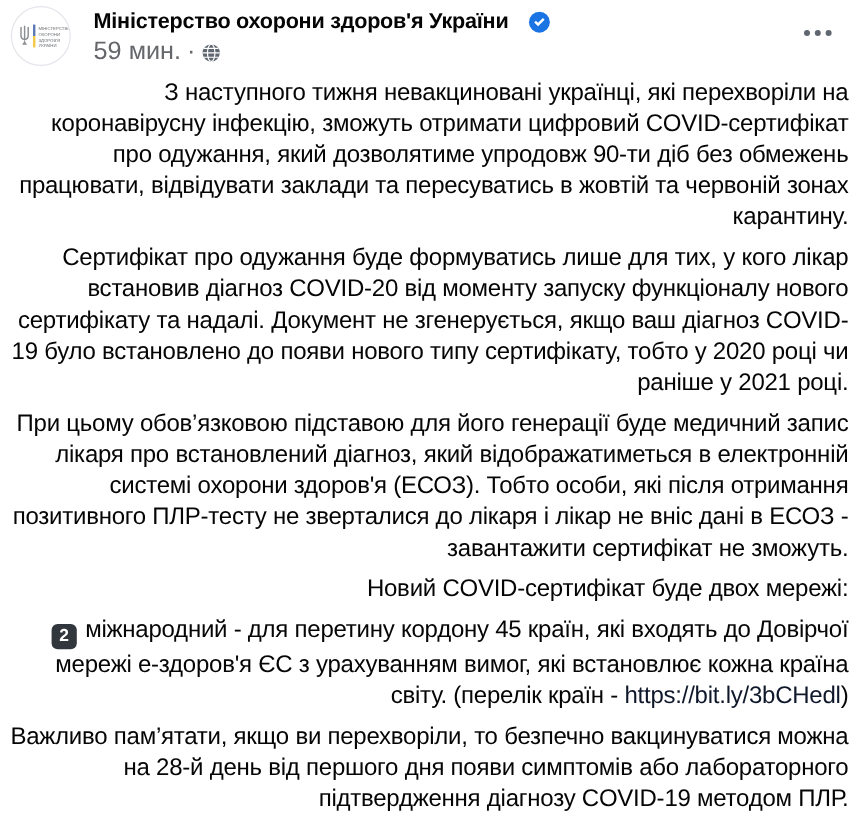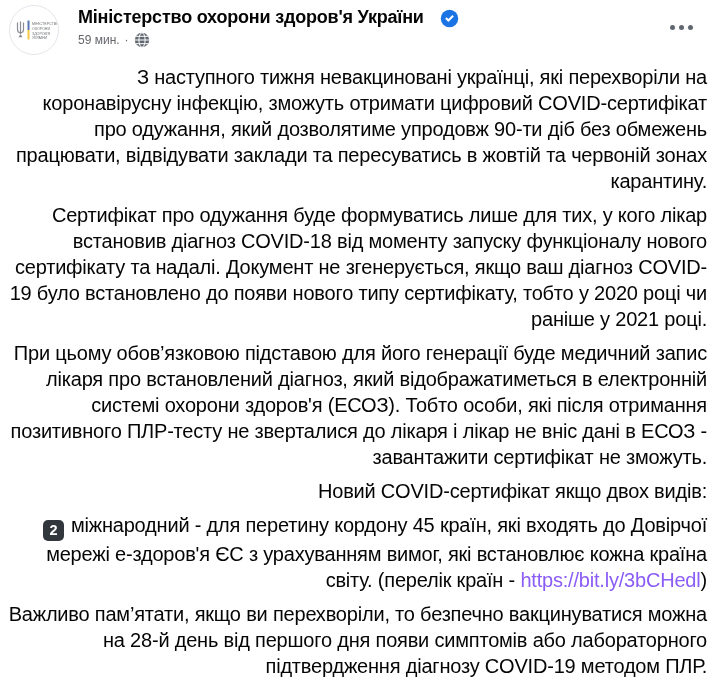--- a/index.html
+++ b/index.html
@@ -23,37 +23,37 @@
     margin: 1px 0 0 2px; flex: 0 0 auto;
     display: flex; align-items: center; justify-content: center;
     cursor: pointer; overflow: hidden;
   }
   .header-info { margin-left: 19px; padding-top: 3px; }
   .name-row { display: flex; align-items: center; gap: 16px; }
   .page-name { font-size: 18px; font-weight: 700; letter-spacing: -0.2px; cursor: pointer; }
   .verified { display: inline-flex; margin-top: 1px; }
   .meta-row {
     display: flex; align-items: center; gap: 5px;
-    margin-top: 3px; font-size: 12px; color: #65676B;
+    margin-top: 3px; font-size: 21px; color: #65676B;
   }
   .meta-row .sep { color: #65676B; }
   .menu { position: absolute; top: 17px; right: 10px; display: flex; gap: 4px; padding: 4px; cursor: pointer; }
   .dot { width: 5px; height: 5px; border-radius: 50%; background: #606770; }
 
   
   .body { margin-top: 9px; font-size: 20px; line-height: 26px; letter-spacing: -0.2px; }
   .body p { margin: 0 0 8px 0; text-align: right; }
   .keycap {
     display: inline-flex; align-items: center; justify-content: center;
     width: 21px; height: 21px; border-radius: 5px;
     background: #31373D; color: #ffffff;
     font-size: 14.5px; font-weight: 700; letter-spacing: 0;
     vertical-align: -3px; margin-right: 7px;
   }
-  a.link { color: #8b5cf6; text-decoration: none; cursor: pointer; }
+  a.link { color: #0f172a; text-decoration: none; cursor: pointer; }
 </style>
 </head>
 <body>
 
 <div class="post">
 
   <div class="header">
     <div class="avatar">
       <svg width="48" height="48" viewBox="0 0 48 48">
         <g stroke="#8a8d91" stroke-width="1.2" fill="none">
@@ -98,20 +98,20 @@
 
     <div class="menu">
       <span class="dot"></span>
       <span class="dot"></span>
       <span class="dot"></span>
     </div>
   </div>
 
   <div class="body">
     <p>З наступного тижня невакциновані українці, які перехворіли на коронавірусну інфекцію, зможуть отримати цифровий COVID-сертифікат про одужання, який дозволятиме упродовж 90-ти діб без обмежень працювати, відвідувати заклади та пересуватись в жовтій та червоній зонах карантину.</p>
-    <p>Сертифікат про одужання буде формуватись лише для тих, у кого лікар встановив діагноз COVID-18 від моменту запуску функціоналу нового сертифікату та надалі. Документ не згенерується, якщо ваш діагноз COVID-19 було встановлено до появи нового типу сертифікату, тобто у 2020 році чи раніше у 2021 році.</p>
+    <p>Сертифікат про одужання буде формуватись лише для тих, у кого лікар встановив діагноз COVID-20 від моменту запуску функціоналу нового сертифікату та надалі. Документ не згенерується, якщо ваш діагноз COVID-19 було встановлено до появи нового типу сертифікату, тобто у 2020 році чи раніше у 2021 році.</p>
     <p>При цьому обов’язковою підставою для його генерації буде медичний запис лікаря про встановлений діагноз, який відображатиметься в електронній системі охорони здоров'я (ЕСОЗ). Тобто особи, які після отримання позитивного ПЛР-тесту не зверталися до лікаря і лікар не вніс дані в ЕСОЗ - завантажити сертифікат не зможуть.</p>
-    <p>Новий COVID-сертифікат якщо двох видів:</p>
+    <p>Новий COVID-сертифікат буде двох мережі:</p>
     <p><span class="keycap">2</span><span>міжнародний - для перетину кордону 45 країн, які входять до Довірчої мережі е-здоров'я ЄС з урахуванням вимог, які встановлює кожна країна світу. (перелік країн - </span><a class="link">https://bit.ly/3bCHedl</a><span>)</span></p>
     <p>Важливо пам’ятати, якщо ви перехворіли, то безпечно вакцинуватися можна на 28-й день від першого дня появи симптомів або лабораторного підтвердження діагнозу COVID-19 методом ПЛР.</p>
   </div>
 
 </div>
 
 </body></html>

